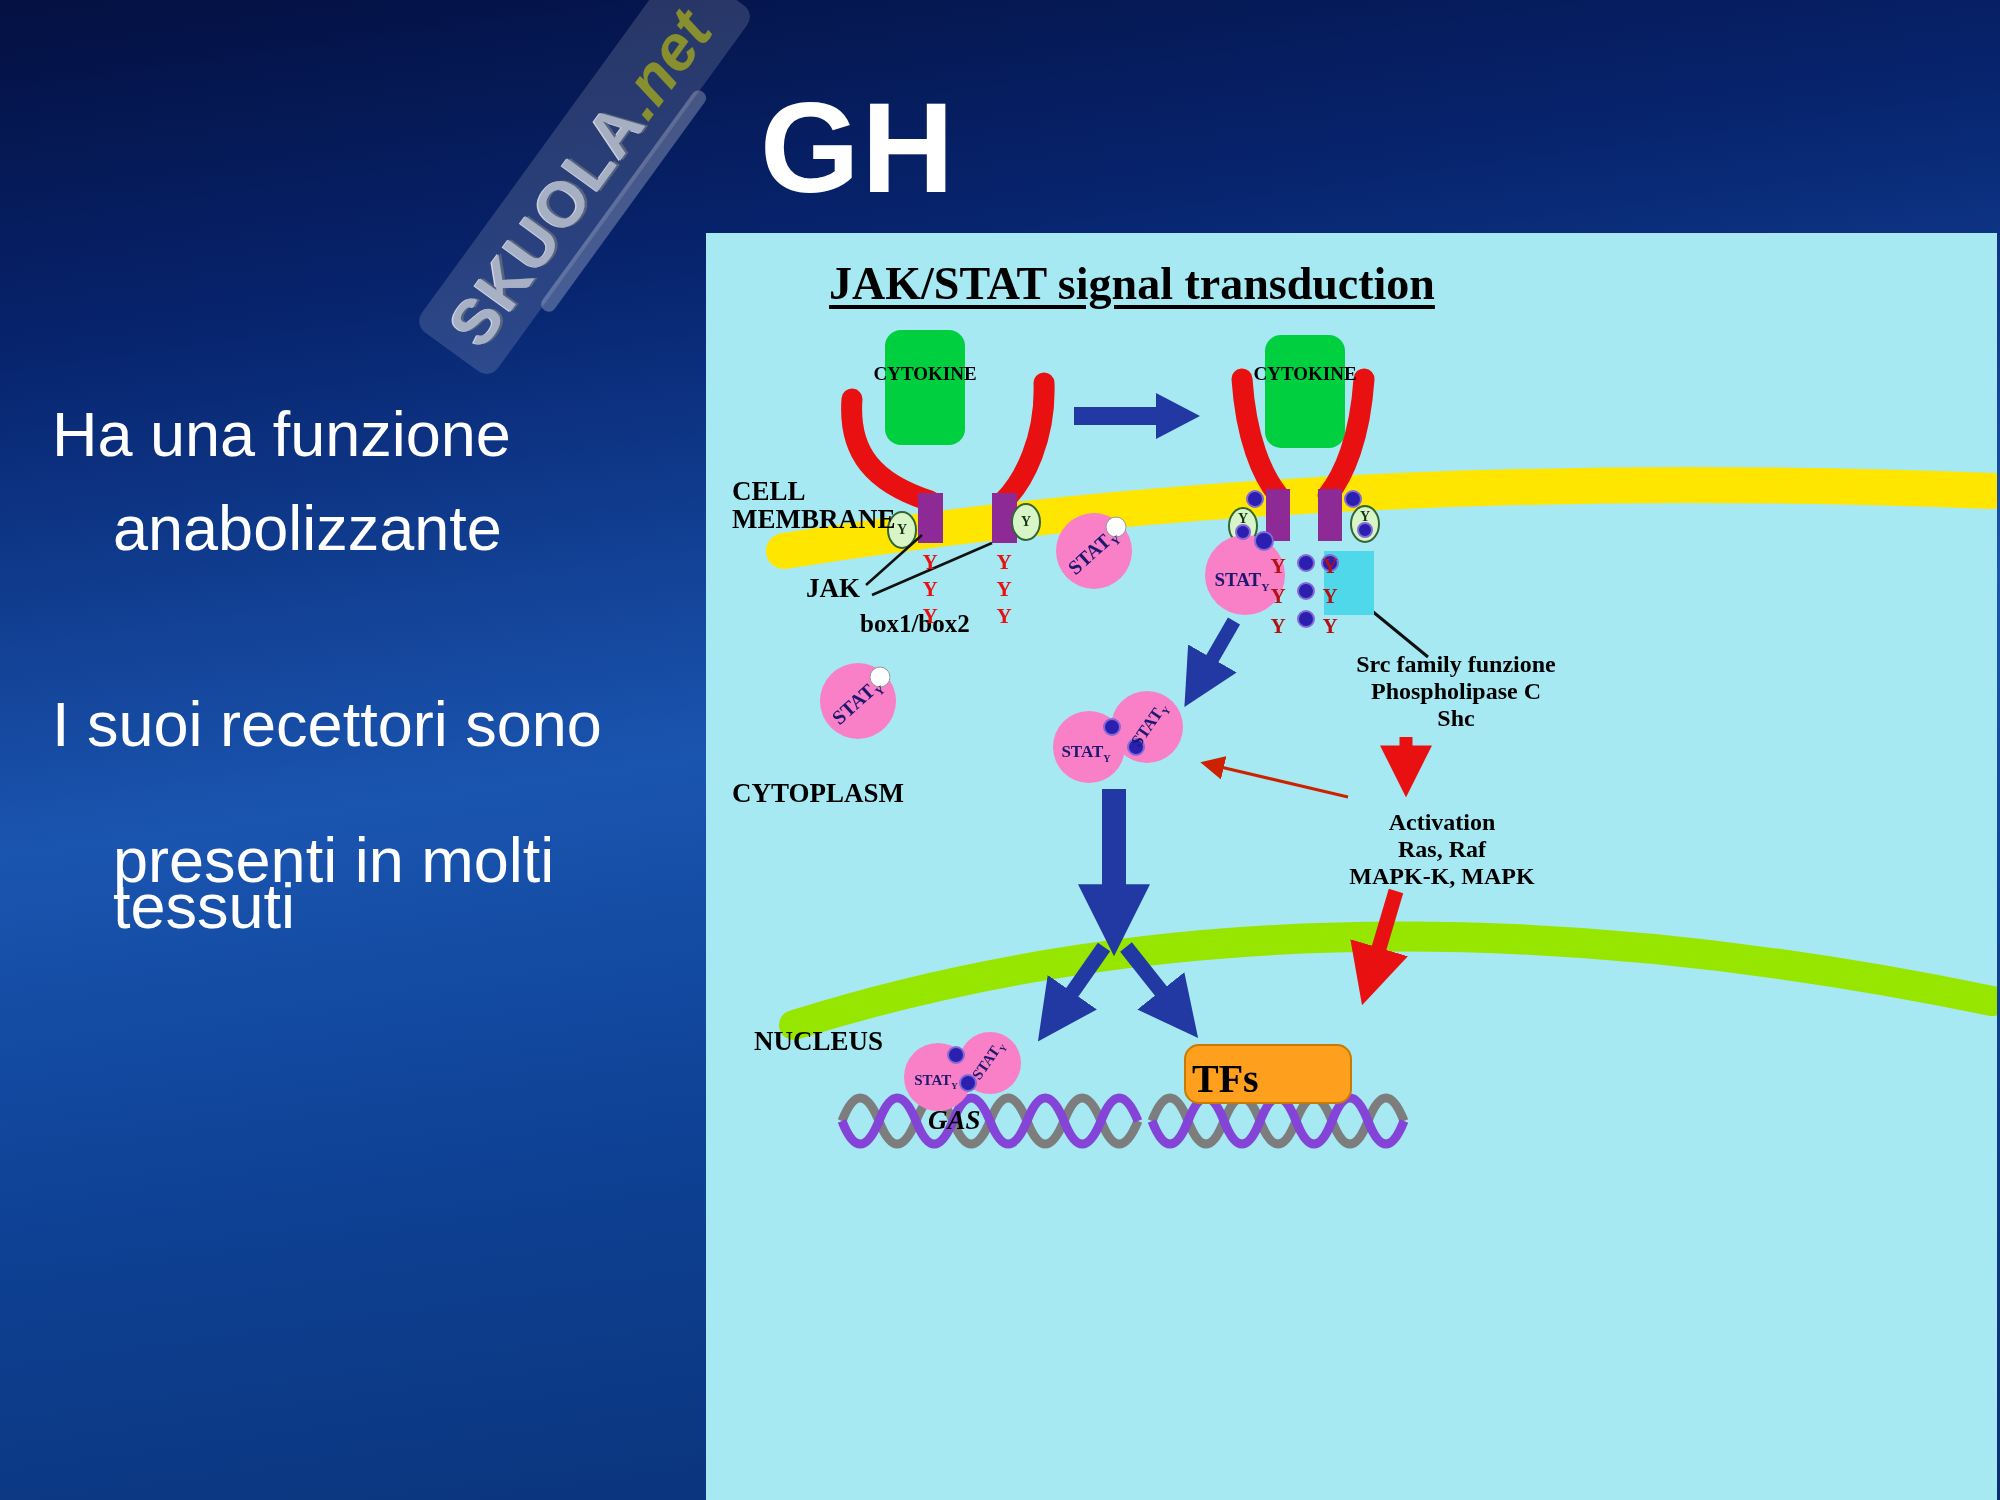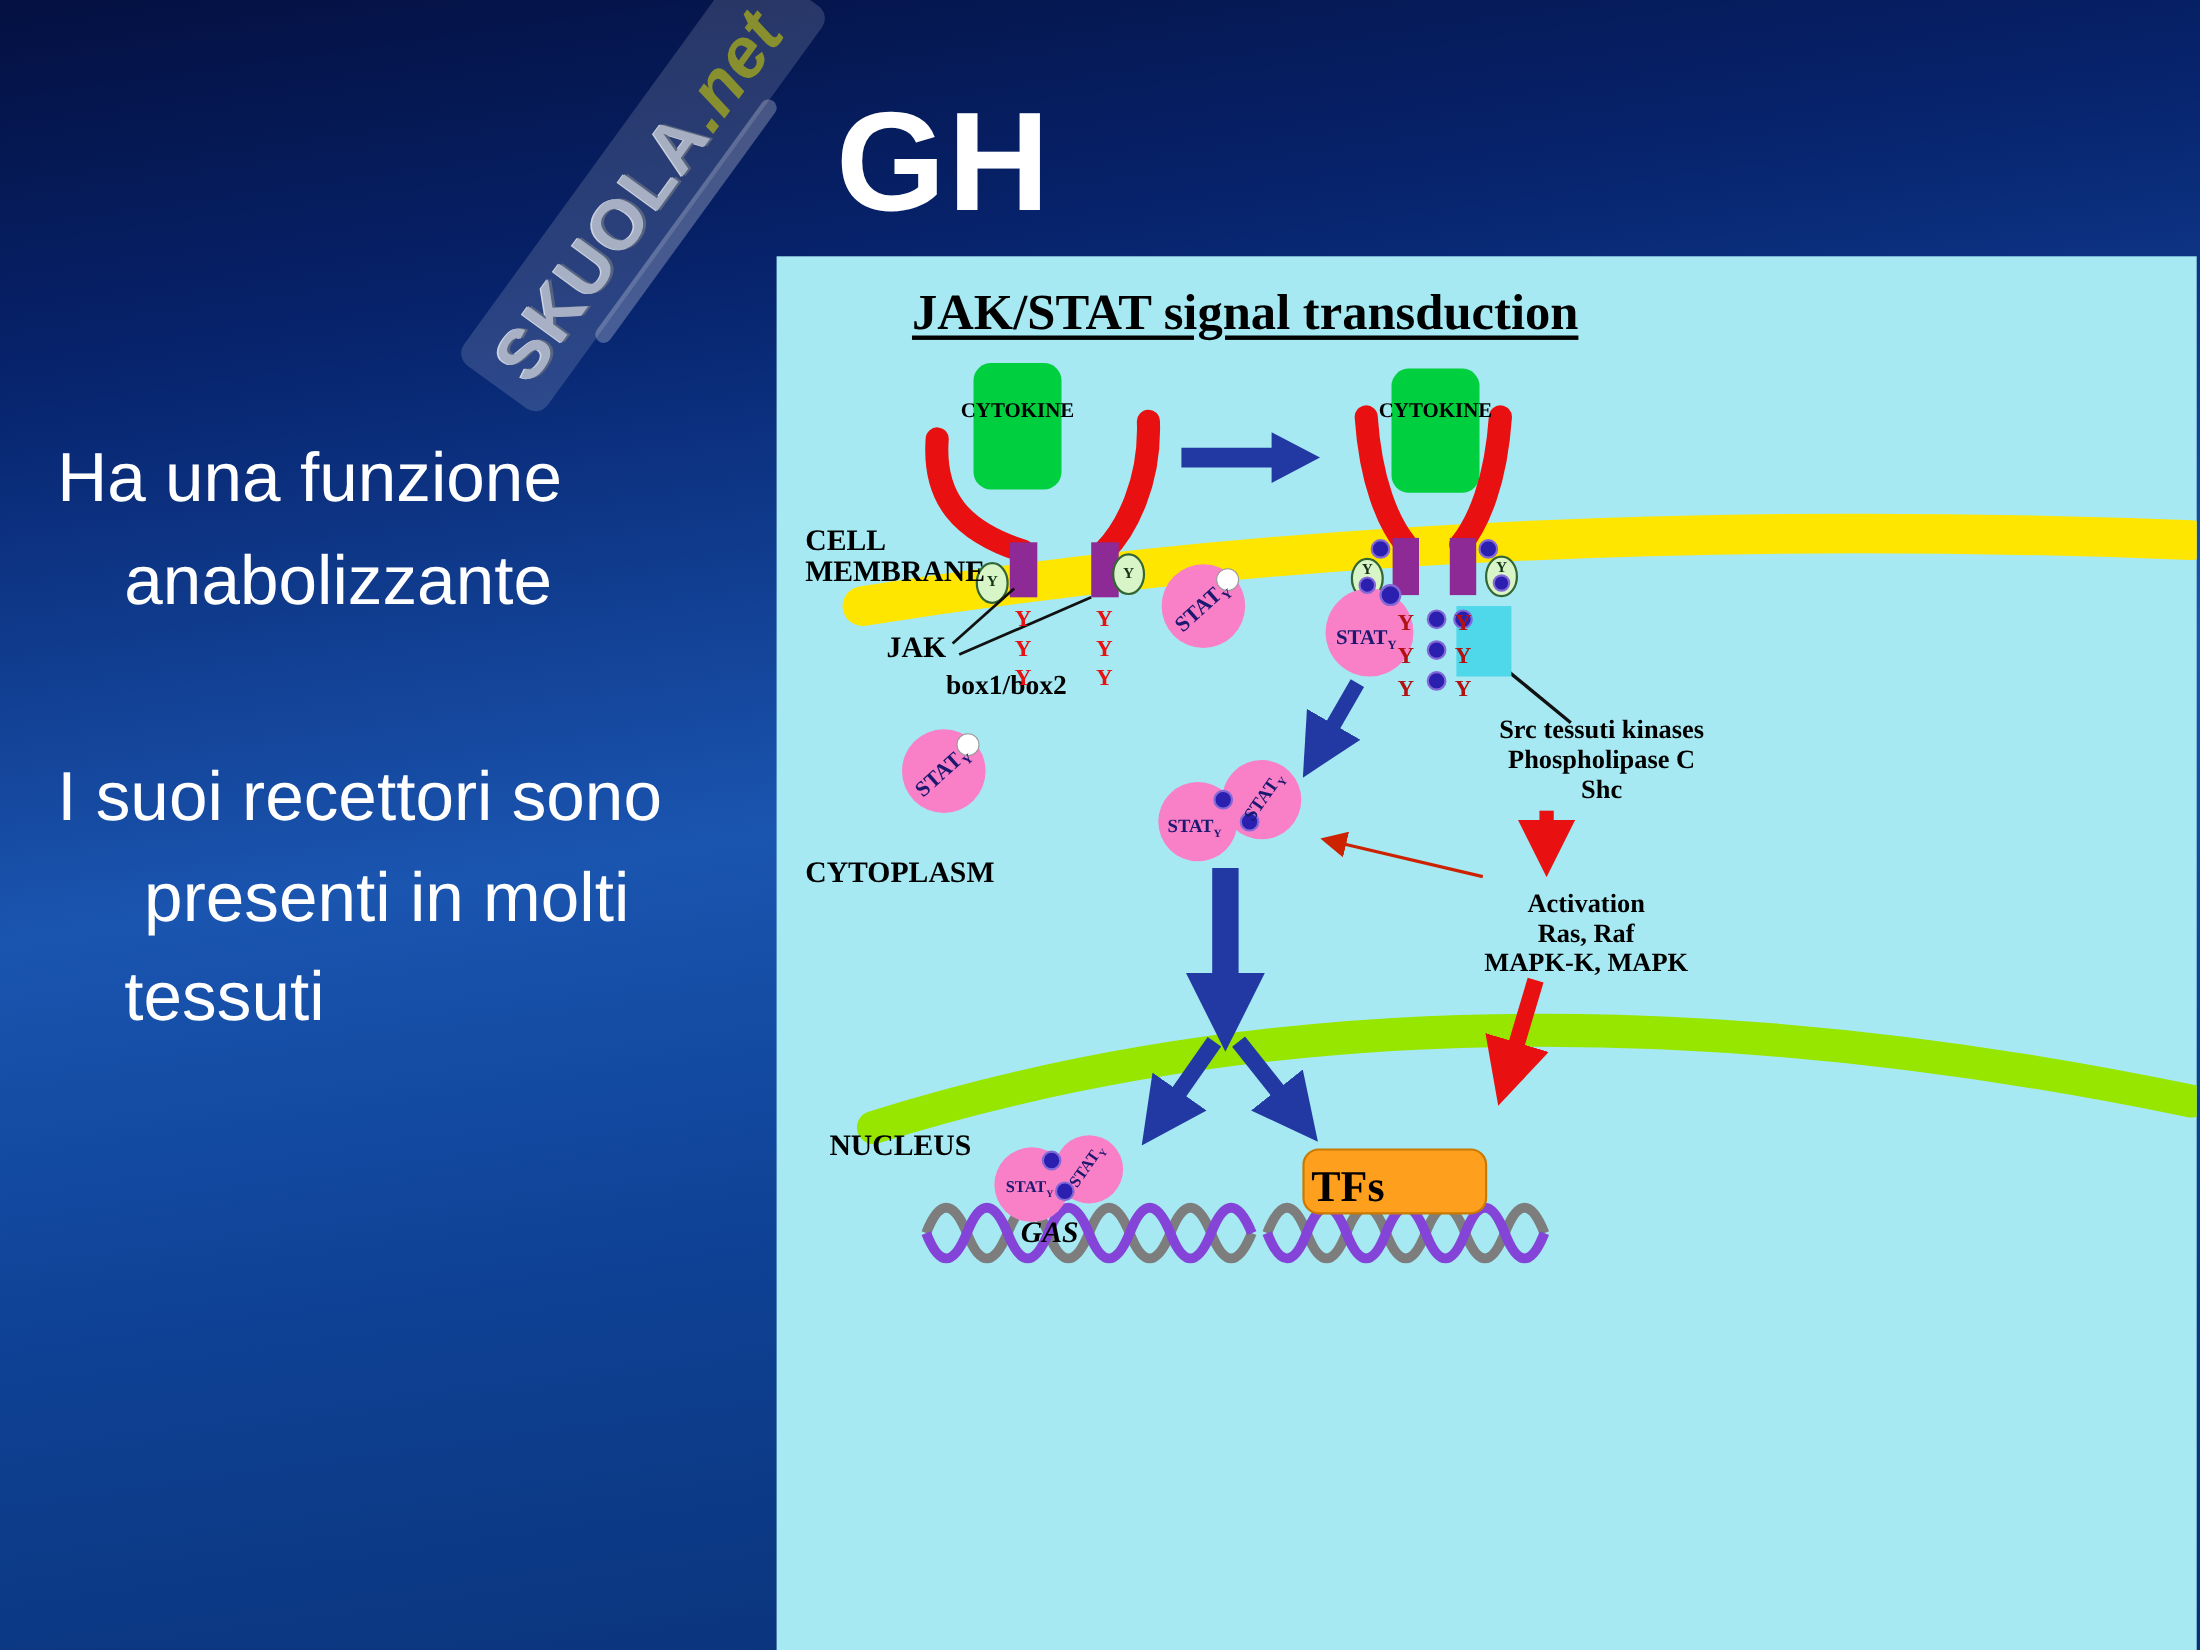--- a/index.html
+++ b/index.html
@@ -10,21 +10,21 @@
   }
   
   .gh-title {
     position:absolute; left:640px; top:58px; width:300px; margin:16px;
     text-align:right; color:#ffffff; font-size:128px; font-weight:bold; letter-spacing:2px;
   }
   .sline { position:absolute; color:#ffffff; font-size:63px; white-space:nowrap; }
   .s1 { left:52px;  top:398px; }
   .s2 { left:113px; top:492px; }
   .s3 { left:52px;  top:688px; }
-  .s4 { left:113px; top:780px;margin-left:18px; }
+  .s4 { left:113px; top:824px; }
   .s5 { left:113px; top:870px; }
 
   
   .watermark { position:absolute; left:400px; top:120px; width:420px; height:130px;
     transform:rotate(-54deg); opacity:0.85; }
   .wm-band { position:absolute; left:-18px; top:-12px; right:-14px; height:94px;
     background:rgba(255,255,255,0.17); border-radius:14px; }
   .wm-main { position:relative; font-size:64px; font-weight:bold; white-space:nowrap; }
   .wm-brand { color:#c3c9d4; letter-spacing:2px;
     text-shadow:2px 2px 0 #667084, -1px -1px 0 #f0f3f8; }
@@ -173,21 +173,21 @@
       <div>CELL</div>
       <div>MEMBRANE</div>
     </div>
 
     <div class="dl" style="left:100px; top:340px; font-size:27px;">JAK</div>
     <div class="dl" style="left:128px; top:377px; font-size:25px;margin-left:26px;">box1/box2</div>
     <div class="dl" style="left:26px; top:545px; font-size:27px;">CYTOPLASM</div>
     <div class="dl" style="left:48px; top:793px; font-size:27px;">NUCLEUS</div>
 
     <div class="dl blk" style="left:628px; top:418px; width:244px;">
-      <div>Src tessuti kinases</div>
+      <div>Src family funzione</div>
       <div>Phospholipase C</div>
       <div>Shc</div>
     </div>
 
     <div class="dl blk" style="left:628px; top:576px; width:216px;">
       <div>Activation</div>
       <div>Ras, Raf</div>
       <div>MAPK-K, MAPK</div>
     </div>
 

